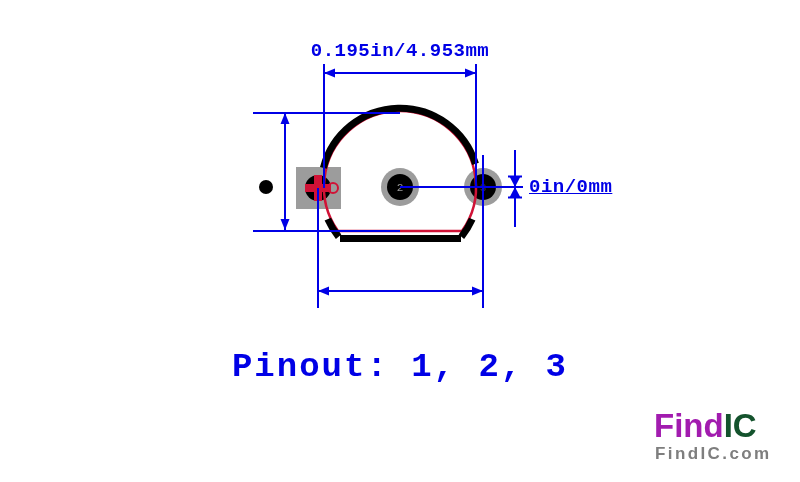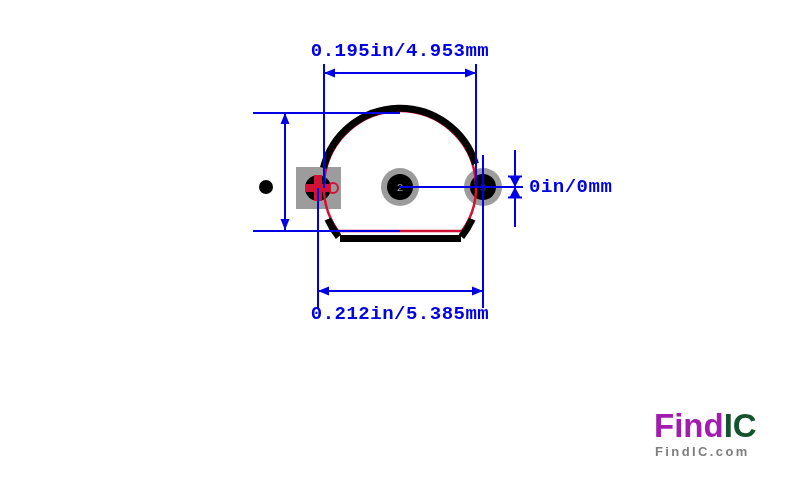--- a/index.html
+++ b/index.html
@@ -41,21 +41,21 @@
     line-height:1;
     white-space:nowrap;
   }
   .logo .find{color:#a21caf;}
   .logo .ic{color:#14532d;}
   .logo-domain{
     position:absolute;
     left:655px;top:444px;
     font-family:"Liberation Sans","DejaVu Sans",sans-serif;
     font-weight:600;
-    font-size:13px;
+    font-size:17px;
     letter-spacing:2.4px;
     color:#7e7e7e;
     white-space:nowrap;
   }
 </style>
 </head>
 <body>
 
 <div class="canvas">
 
@@ -118,23 +118,23 @@
       <polygon points="318,291 329,286.5 329,295.5"></polygon>
       <polygon points="483,291 472,286.5 472,295.5"></polygon>
       <polygon points="515,187 509.5,176.5 520.5,176.5"></polygon>
       <polygon points="515,187 509.5,197.5 520.5,197.5"></polygon>
     </g>
   </svg>
 
   <div class="dim-label centered" style="left:400px;top:40px;">0.195in/4.953mm</div>
 
 
-  <div class="dim-label" style="left:529px;top:176px;">0in/0mm</div>
+  <div class="dim-label" style="left:529px;top:176px;text-decoration:underline;">0in/0mm</div>
 
-  <div class="dim-label centered" style="left:400px;top:303px;">0.212in/5.385mm</div>
 
+  <div class="pinout-label">Pinout: 1, 2, 3</div>
 
   <div class="logo">
     <span class="find">Find</span><span class="ic">IC</span>
   </div>
   <div class="logo-domain">FindIC.com</div>
 
 </div>
 
 </body></html>

